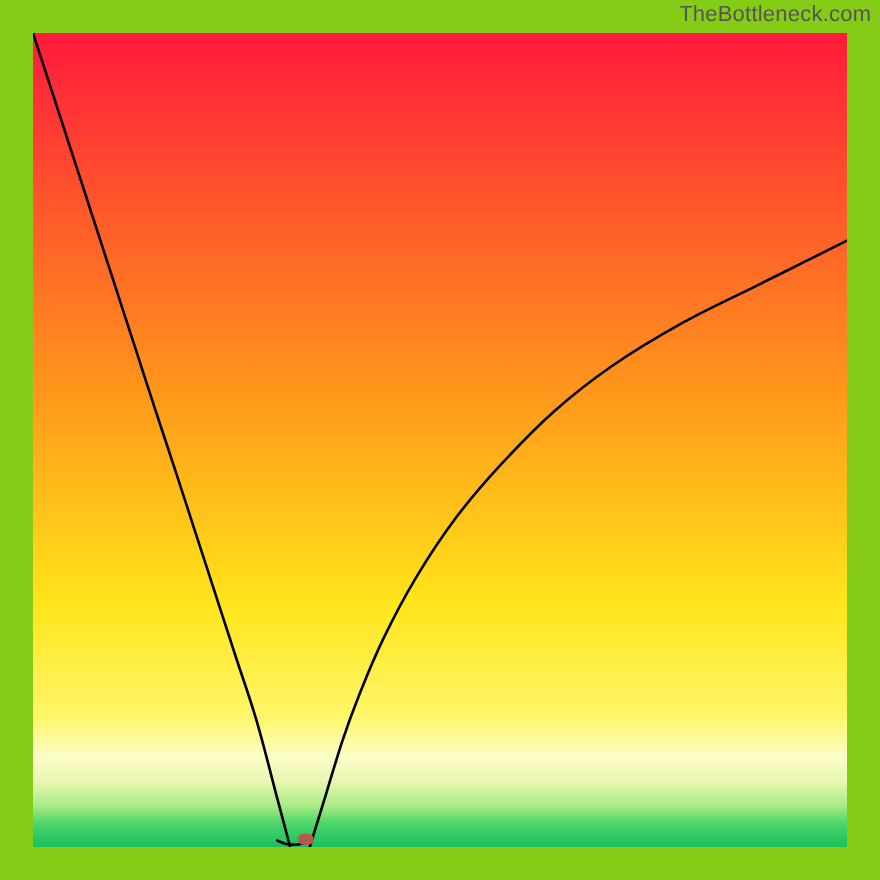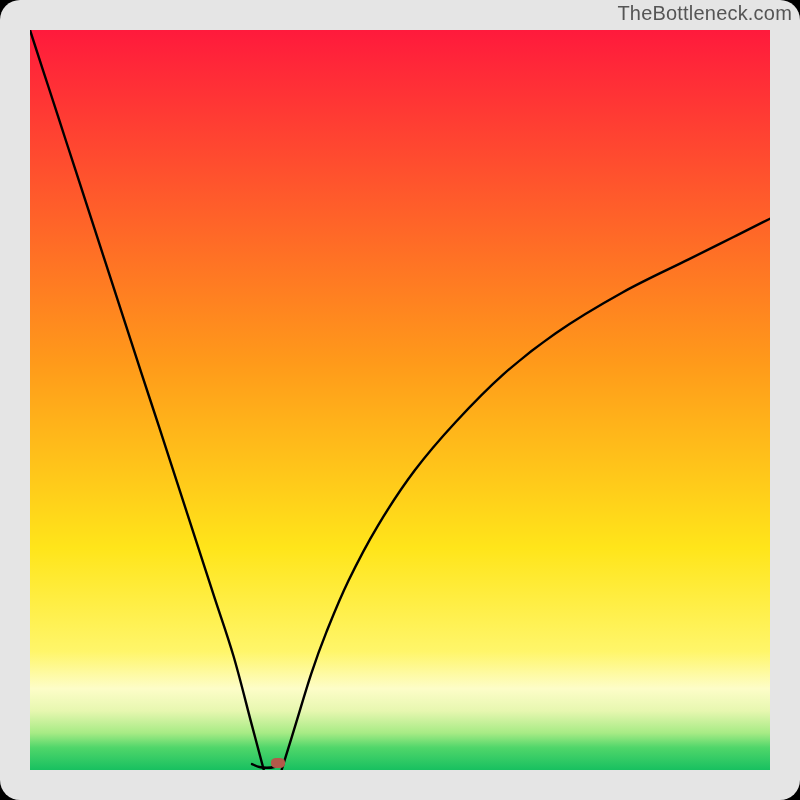--- a/index.html
+++ b/index.html
@@ -8,22 +8,21 @@
     width: 800px;
     height: 800px;
     background: #000;
     font-family: Arial, Helvetica, sans-serif;
     overflow: hidden;
   }
   .frame {
     position: relative;
     width: 800px;
     height: 800px;
-    background: #e5e5e5;
-    border-radius: 20px;
+    background: #84cc16;
   }
   .watermark {
     position: absolute;
     top: 2px;
     right: 8px;
     color: #555;
     font-size: 20px;
     letter-spacing: 0.2px;
     z-index: 5;
   }

